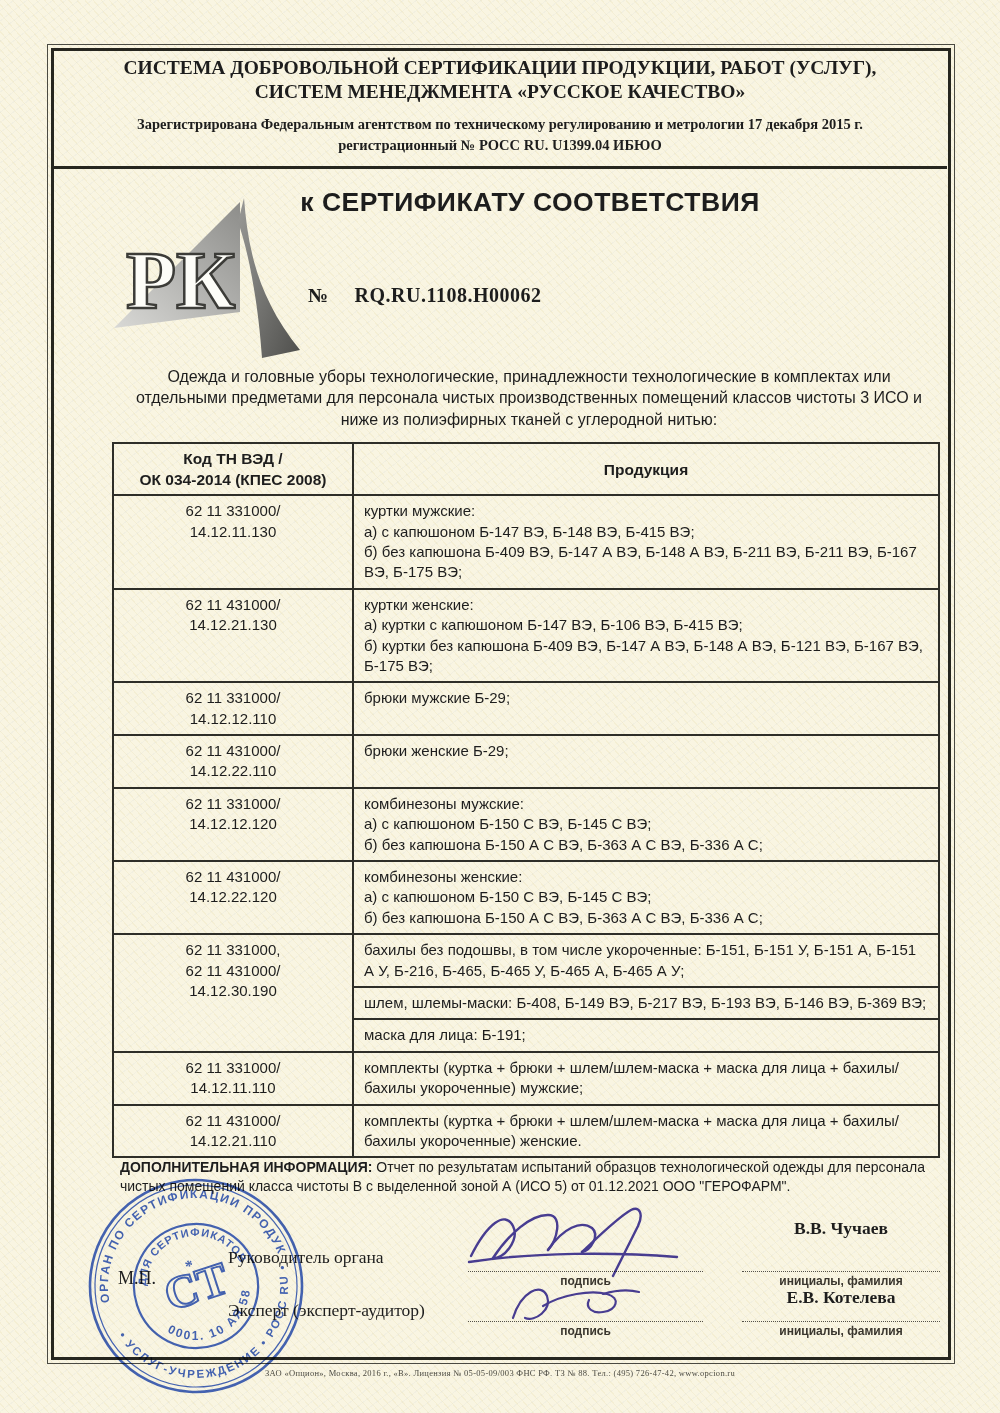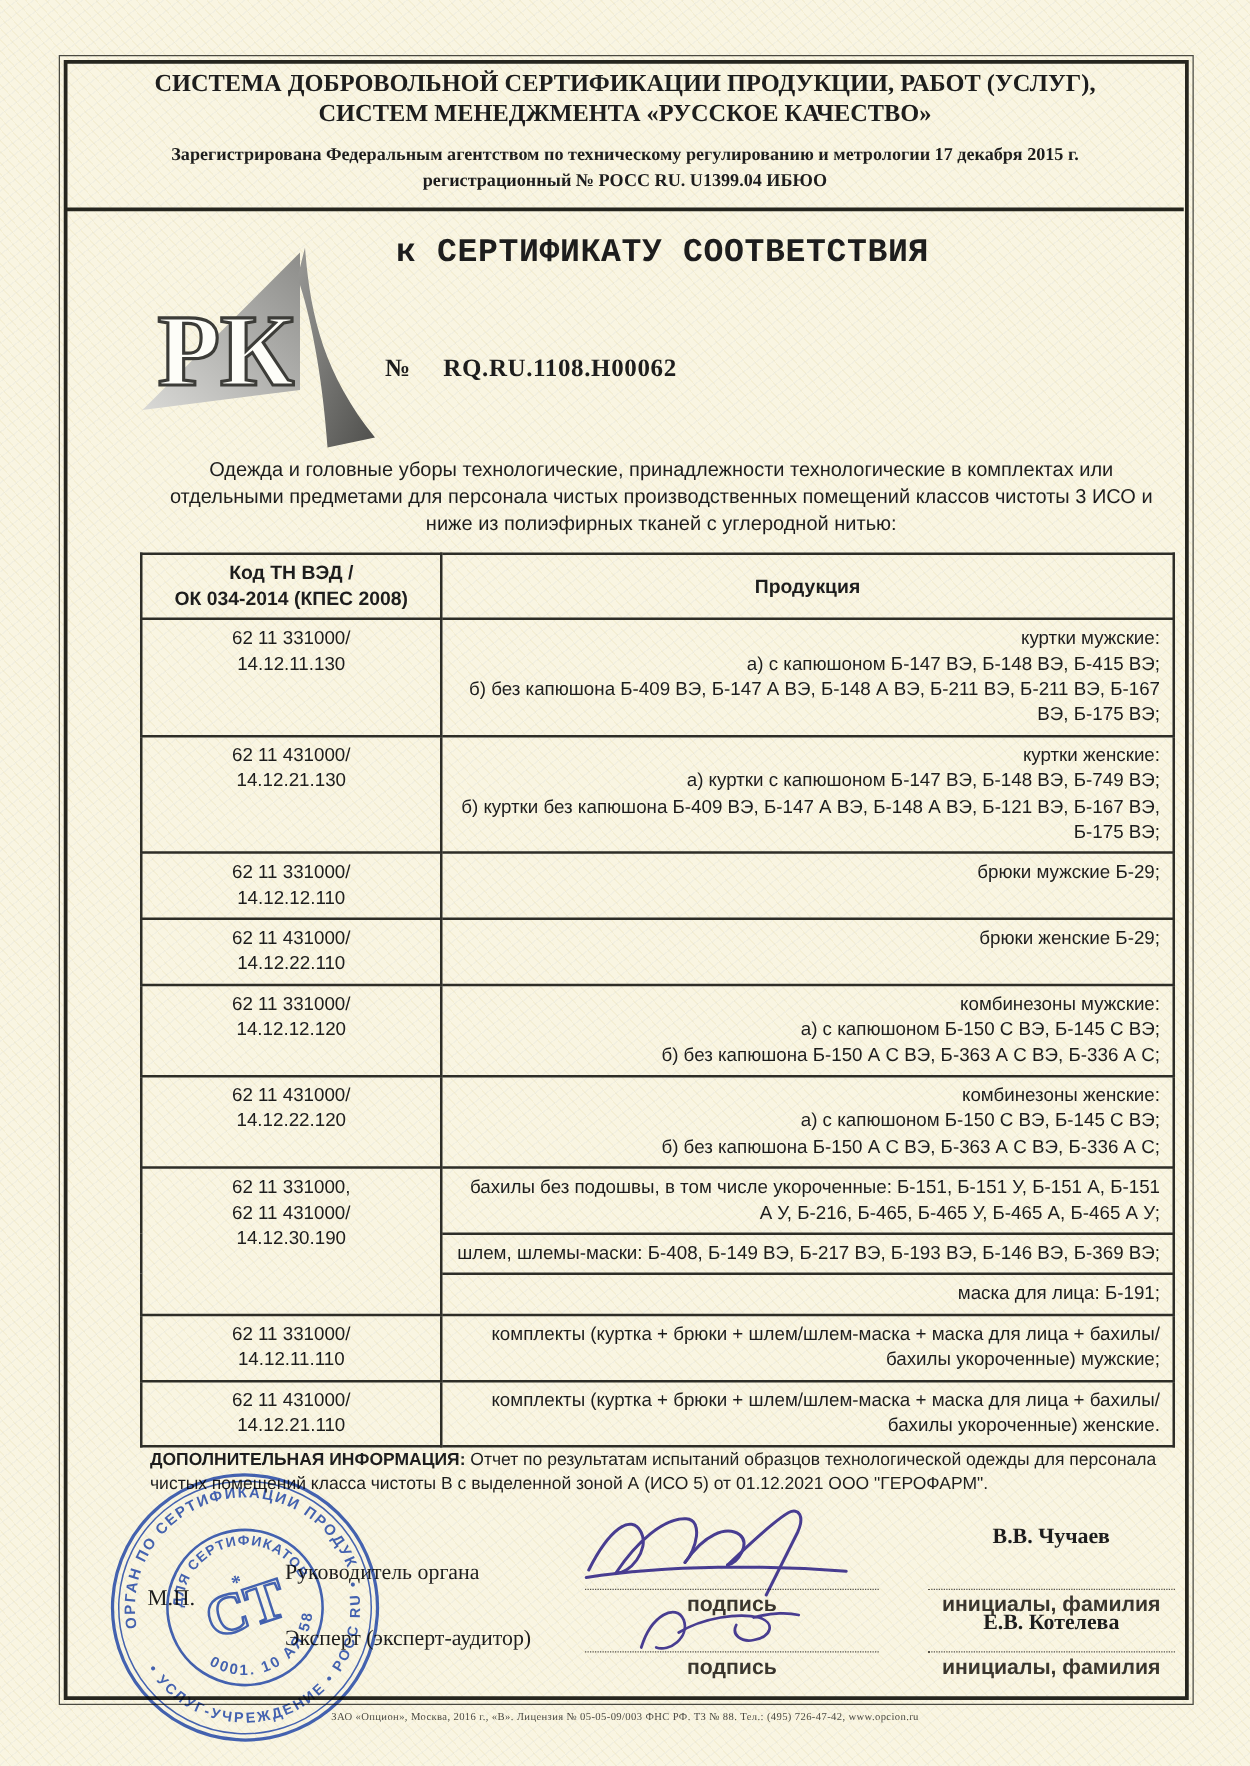--- a/index.html
+++ b/index.html
@@ -16,44 +16,44 @@
   .pre{white-space:pre-line;}
 
   .hdr{left:60px;top:56px;width:880px;text-align:center;}
   .hdr .l1{font-family:"Liberation Serif",serif;font-weight:bold;font-size:19.5px;line-height:1.25;}
   .hdr .reg{font-family:"Liberation Serif",serif;font-weight:bold;font-size:14.5px;line-height:1.45;margin-top:9px;}
   .hdr-sep{left:53px;top:166px;width:894px;border-top:3px solid #26261f;}
 
   .logo{left:112px;top:180px;width:200px;height:195px;}
   .title-blk{left:290px;top:181px;width:480px;text-align:center;}
   .title-blk .t1{font-size:31px;font-weight:bold;letter-spacing:1px;}
-  .title-blk .t2{font-size:26.5px;font-weight:bold;margin-top:6px;letter-spacing:.5px;font-family:Liberation Mono, monospace;}
+  .title-blk .t2{font-size:26.5px;font-weight:bold;margin-top:6px;letter-spacing:.5px;}
   .certno{left:308px;top:284px;font-size:20px;letter-spacing:.5px;}
   .certno .lbl{margin-right:26px;}
   .blankno{left:0;top:303px;width:912px;text-align:right;}
   .blankno .lbl{font-family:"Liberation Serif",serif;font-size:24px;color:#1d1d1d;margin-right:10px;}
   .blankno .num{font-family:"DejaVu Sans Mono","Liberation Mono",monospace;font-size:31px;
                 color:#dd2418;letter-spacing:2px;font-weight:500;}
 
   .intro{left:120px;top:366px;width:818px;text-align:center;font-size:16px;line-height:1.33;}
 
   table.products{left:112px;top:442px;width:828px;border-collapse:collapse;}
   table.products{position:absolute;}
   table.products td,table.products th{border:2px solid #2e2e28;font-size:15px;line-height:1.36;
       padding:5px 10px;vertical-align:top;}
   table.products th{font-size:15.5px;text-align:center;vertical-align:middle;padding:4px 6px;}
   td.code{width:218px;text-align:center;}
-  td.prod{text-align:right;}
+  td.prod{text-align:left;}
 
   .addinfo{left:120px;top:1158px;width:818px;font-size:14px;line-height:1.38;}
   .addinfo b{font-weight:bold;}
 
   .sigrole{font-family:"Liberation Serif",serif;font-size:17.5px;}
   .sigline{border-bottom:1.5px dotted #55524a;height:0;}
-  .smalllbl{font-size:17px;color:#3a362e;text-align:center;font-weight:bold;}
+  .smalllbl{font-size:12px;color:#3a362e;text-align:center;font-weight:bold;}
   .signame{font-family:"Liberation Serif",serif;font-weight:bold;font-size:17.5px;text-align:center;}
   .mp{font-family:"Liberation Serif",serif;font-size:18px;}
 
   .stamp{left:80px;top:1170px;width:232px;height:232px;mix-blend-mode:multiply;opacity:.88;}
   .sig-svg{mix-blend-mode:multiply;}
 
   .footer{left:0;top:1368px;width:1000px;text-align:center;
      font-family:"Liberation Serif",serif;font-size:8.5px;color:#4b4a42;letter-spacing:.3px;}
 </style>
 </head>
@@ -110,21 +110,21 @@
       <td class="code pre">62 11 331000/
 14.12.11.130</td>
       <td class="prod pre">куртки мужские:
 а) с капюшоном Б-147 ВЭ, Б-148 ВЭ, Б-415 ВЭ;
 б) без капюшона Б-409 ВЭ, Б-147 А ВЭ, Б-148 А ВЭ, Б-211 ВЭ, Б-211 ВЭ, Б-167 ВЭ, Б-175 ВЭ;</td>
     </tr>
     <tr>
       <td class="code pre">62 11 431000/
 14.12.21.130</td>
       <td class="prod pre">куртки женские:
-а) куртки с капюшоном Б-147 ВЭ, Б-148 ВЭ, Б-749 ВЭ;
+а) куртки с капюшоном Б-147 ВЭ, Б-106 ВЭ, Б-415 ВЭ;
 б) куртки без капюшона Б-409 ВЭ, Б-147 А ВЭ, Б-148 А ВЭ, Б-121 ВЭ, Б-167 ВЭ, Б-175 ВЭ;</td>
     </tr>
     <tr>
       <td class="code pre">62 11 331000/
 14.12.12.110</td>
       <td class="prod pre">брюки мужские Б-29;</td>
     </tr>
     <tr>
       <td class="code pre">62 11 431000/
 14.12.22.110</td>

